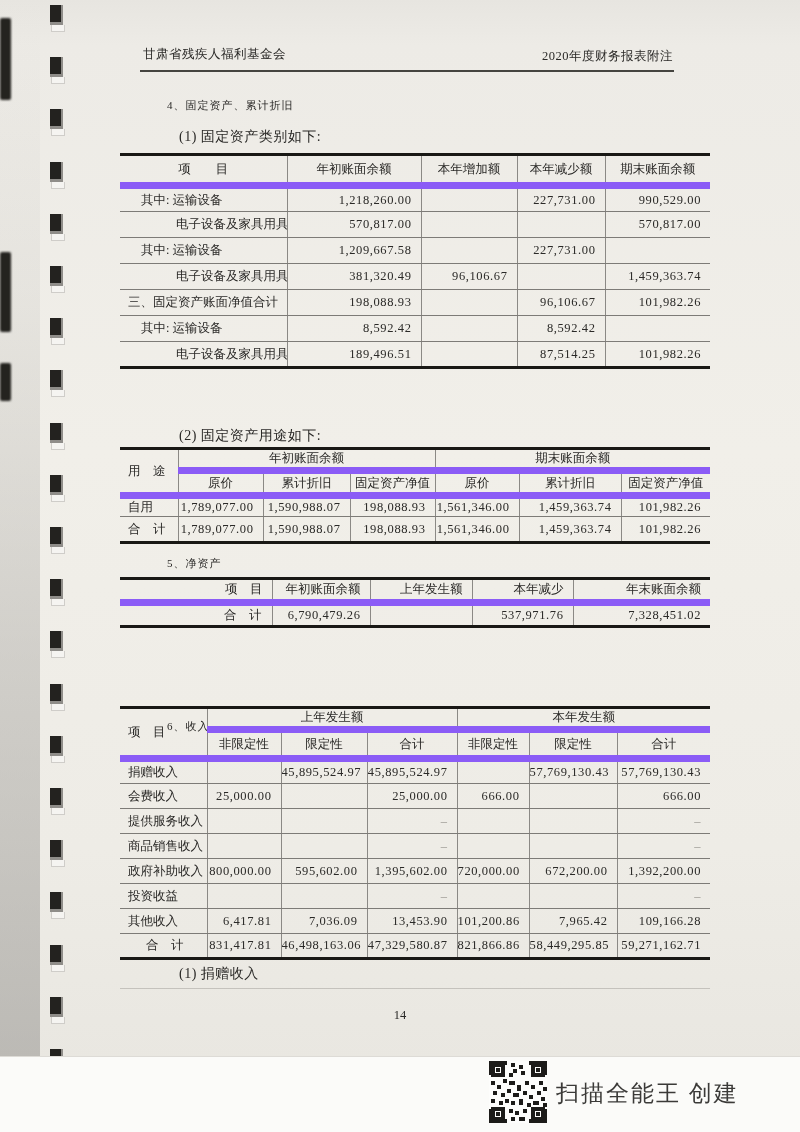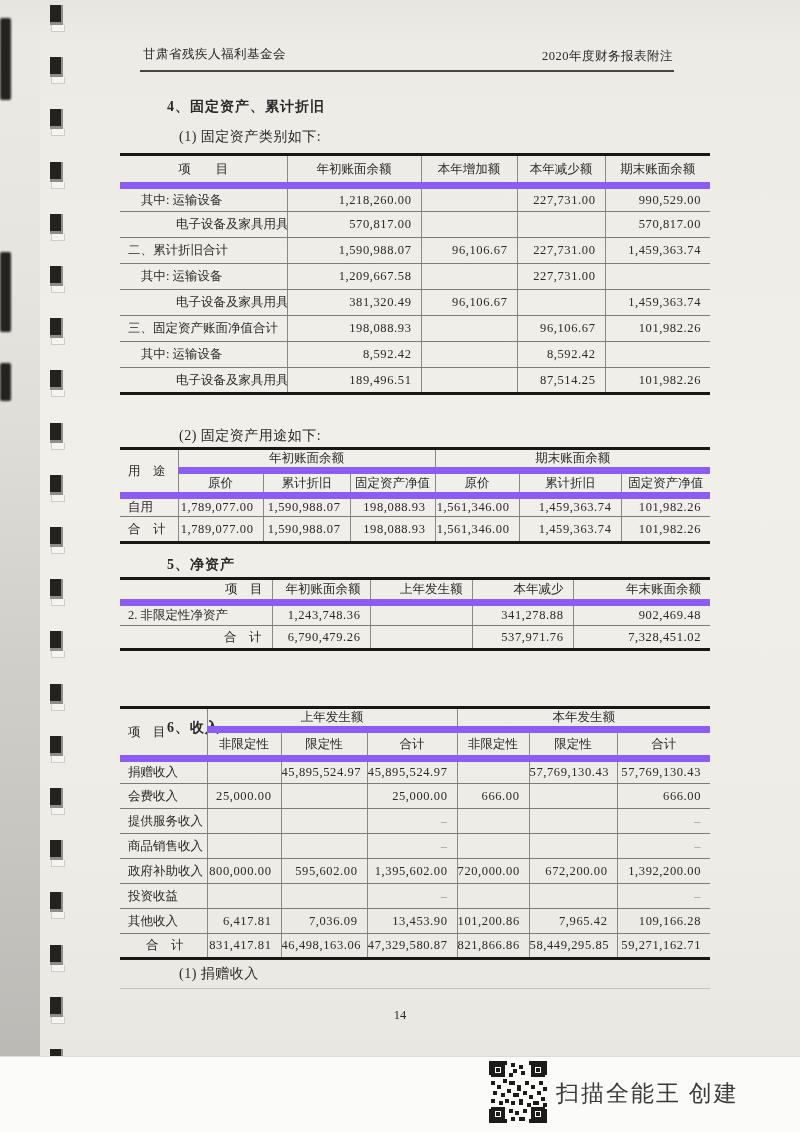--- a/index.html
+++ b/index.html
@@ -18,21 +18,21 @@
     background:linear-gradient(180deg,rgba(186,184,180,0.0) 0%,rgba(186,184,180,0.18) 28%,rgba(172,170,166,0.45) 62%,rgba(160,158,154,0.62) 100%);
     pointer-events:none;
   }
   .smudge{position:absolute;left:0;width:11px;background:#24231f;border-radius:2px;filter:blur(1.2px);}
   .hole{position:absolute;left:50px;width:13px;height:20px;background:#23221f;box-shadow:inset -2px -3px 0 #8f8d89;}
   .hole::after{content:"";position:absolute;left:1px;top:100%;width:12px;height:6px;background:#f5f4f1;border:1px solid #cfcdc9;border-top:none;}
 
   .hdr{position:absolute;font-size:12.5px;letter-spacing:0.5px;white-space:nowrap;}
   .hrule{position:absolute;left:140px;top:70px;width:534px;height:2px;background:#45443f;}
 
-  .sect-title{position:absolute;font-weight:bold;font-size:14px;letter-spacing:1px;white-space:nowrap;}
+  .sect-title{position:absolute;font-weight:normal;font-size:11px;letter-spacing:1px;white-space:nowrap;}
   .sub-title{position:absolute;font-size:14px;letter-spacing:0.5px;white-space:nowrap;margin-left:32px;}
 
   .tbl{position:absolute;left:120px;width:590px;}
   table{border-collapse:collapse;width:100%;table-layout:fixed;
         border-top:3px solid #191815;border-bottom:3px solid #191815;
         font-size:12.5px;color:#2a2927;}
   th,td{padding:0;font-weight:normal;white-space:nowrap;overflow:hidden;
         border-bottom:1px solid #7d7b77;}
   th:not(:first-child),td:not(:first-child){border-left:1px solid #8b8985;}
   .bl{border-left:1px solid #8b8985 !important;}
@@ -130,27 +130,20 @@
           <td class="num">990,529.00</td>
         </tr>
         <tr>
           <td class="lab l2">电子设备及家具用具</td>
           <td class="num">570,817.00</td>
           <td class="num"></td>
           <td class="num"></td>
           <td class="num">570,817.00</td>
         </tr>
         <tr>
-          <td class="lab l0">二、累计折旧合计</td>
-          <td class="num">1,590,988.07</td>
-          <td class="num">96,106.67</td>
-          <td class="num">227,731.00</td>
-          <td class="num">1,459,363.74</td>
-        </tr>
-        <tr>
           <td class="lab l1">其中: 运输设备</td>
           <td class="num">1,209,667.58</td>
           <td class="num"></td>
           <td class="num">227,731.00</td>
           <td class="num"></td>
         </tr>
         <tr>
           <td class="lab l2">电子设备及家具用具</td>
           <td class="num">381,320.49</td>
           <td class="num">96,106.67</td>
@@ -247,27 +240,20 @@
     <thead>
       <tr class="h24">
         <th class="rh">项　目</th>
         <th class="rh">年初账面余额</th>
         <th class="rh">上年发生额</th>
         <th class="rh">本年减少</th>
         <th class="rh">年末账面余额</th>
       </tr>
     </thead>
     <tbody>
-        <tr>
-          <td class="lab l0">2. 非限定性净资产</td>
-          <td class="num">1,243,748.36</td>
-          <td class="num"></td>
-          <td class="num">341,278.88</td>
-          <td class="num">902,469.48</td>
-        </tr>
         <tr>
           <td class="lab r">合　计</td>
           <td class="num">6,790,479.26</td>
           <td class="num"></td>
           <td class="num">537,971.76</td>
           <td class="num">7,328,451.02</td>
         </tr>
       </tbody>
   </table>
 </div>

